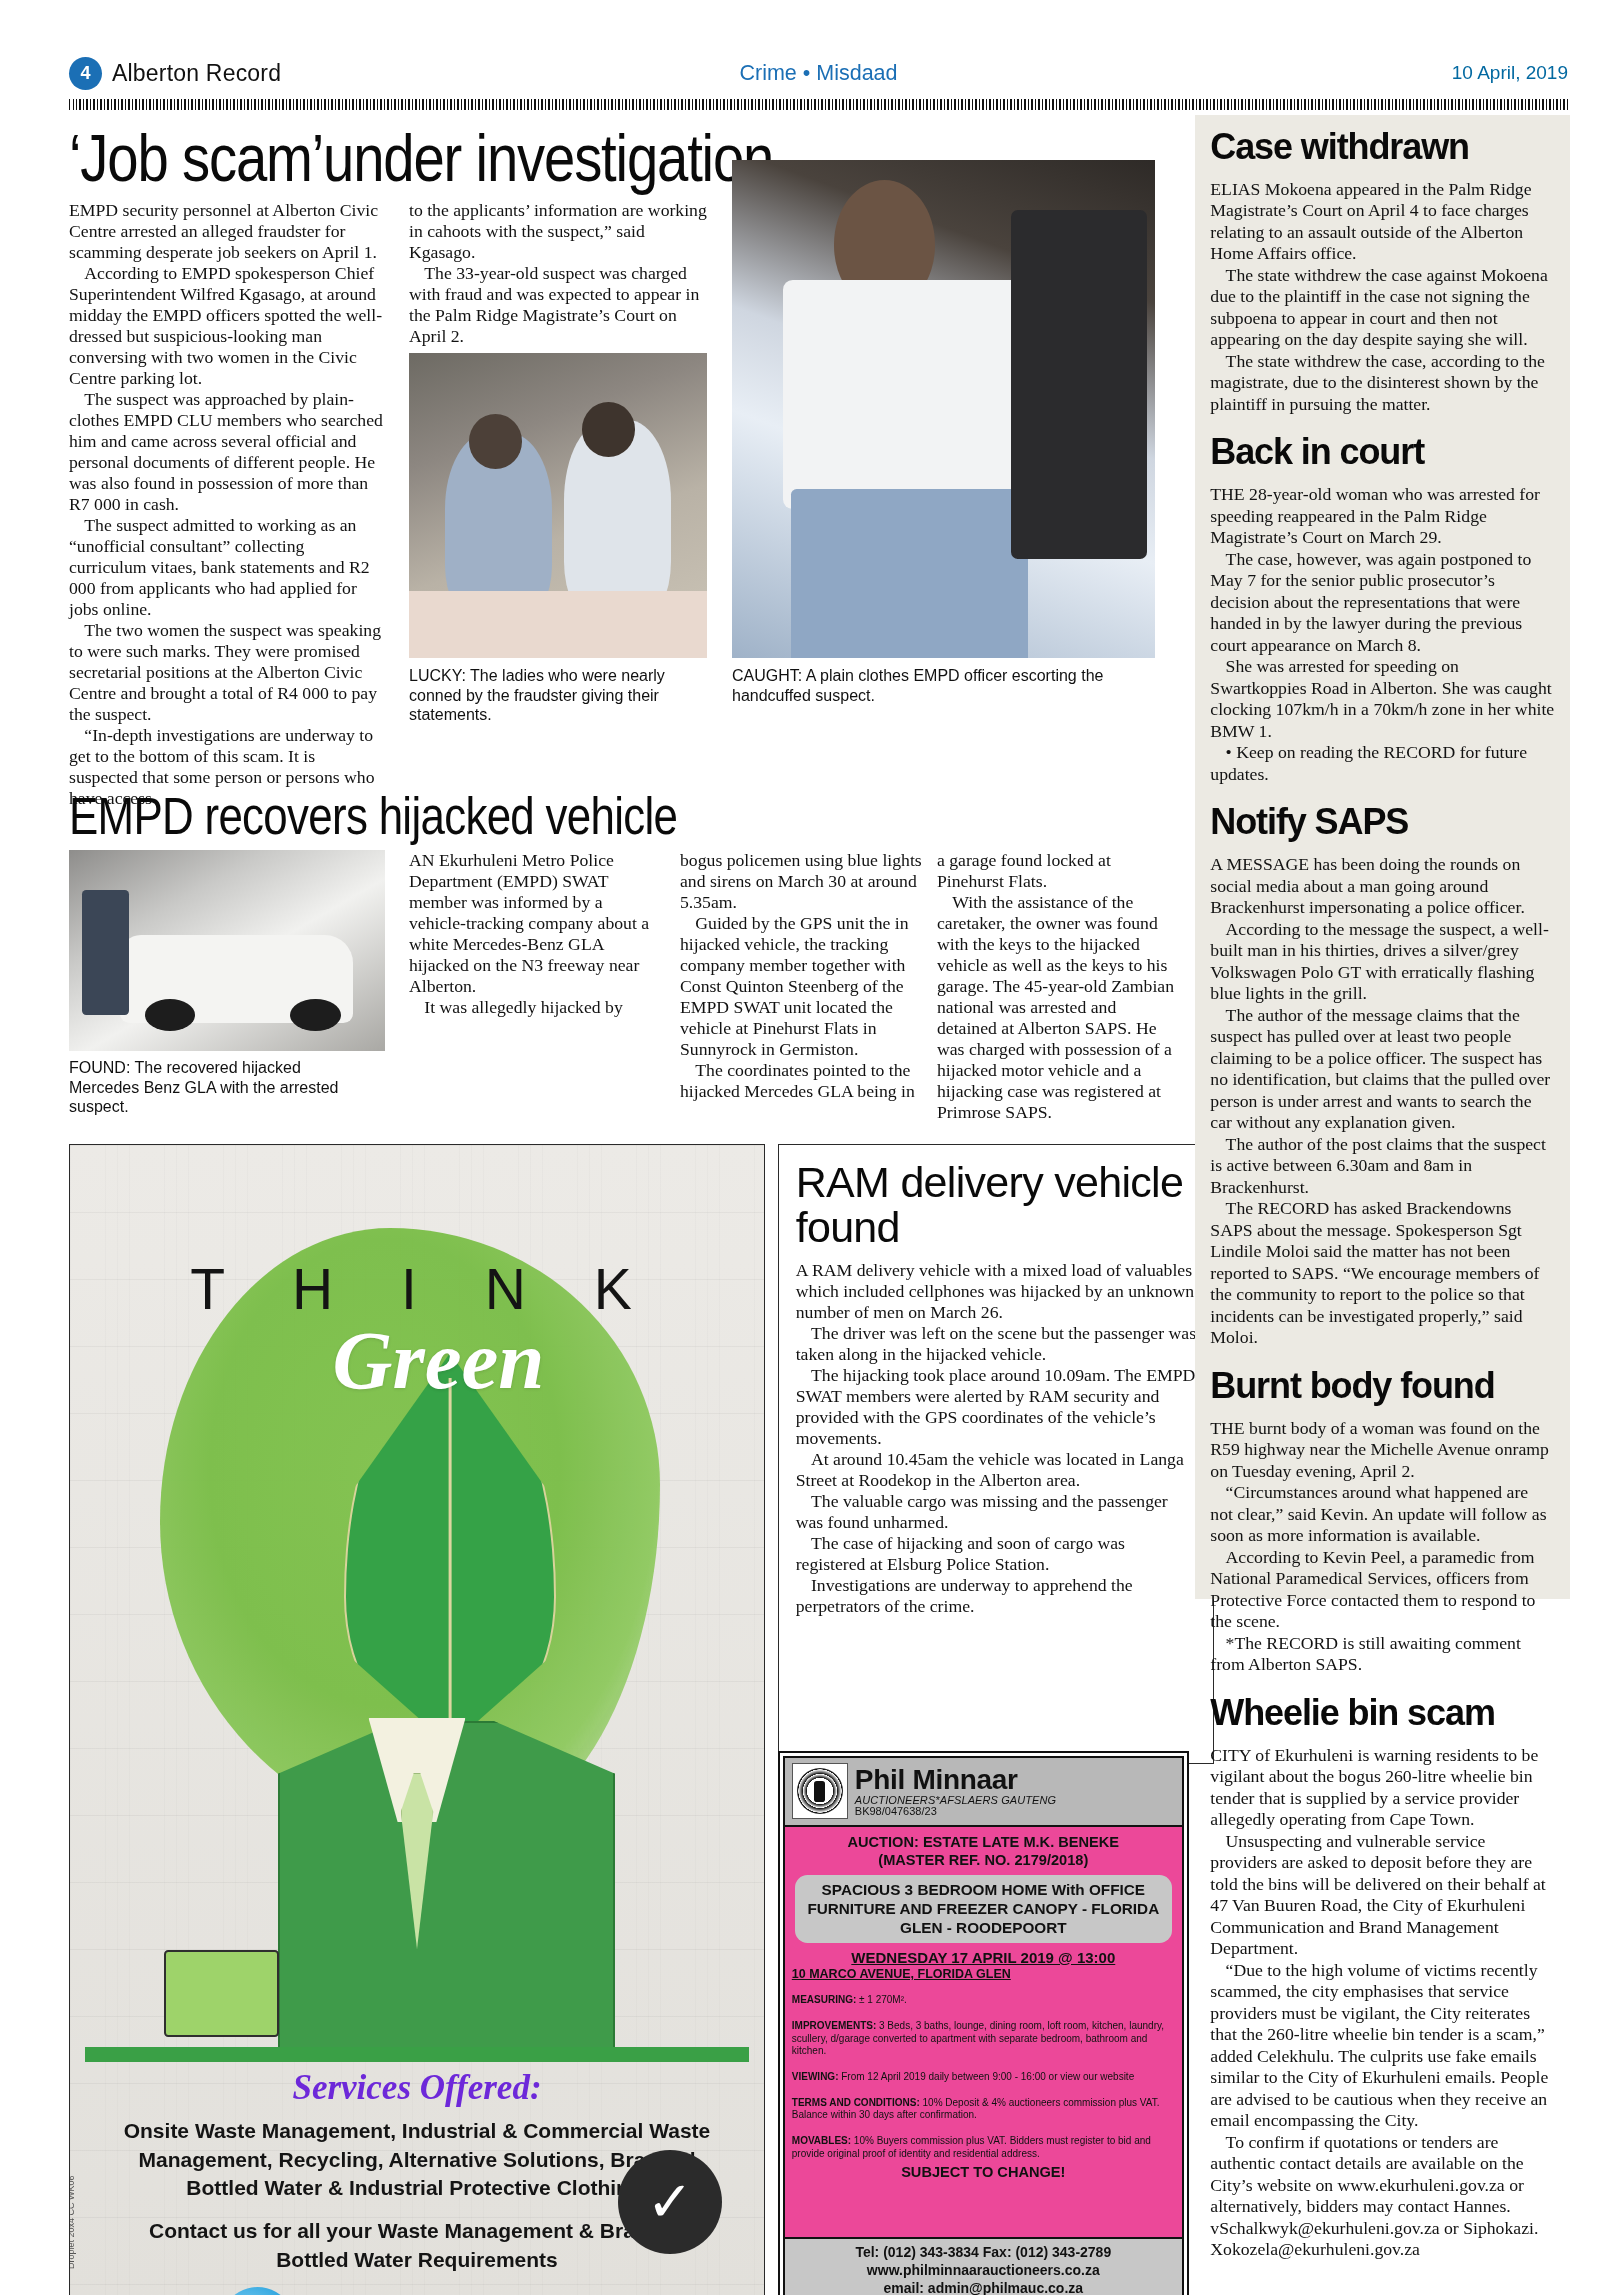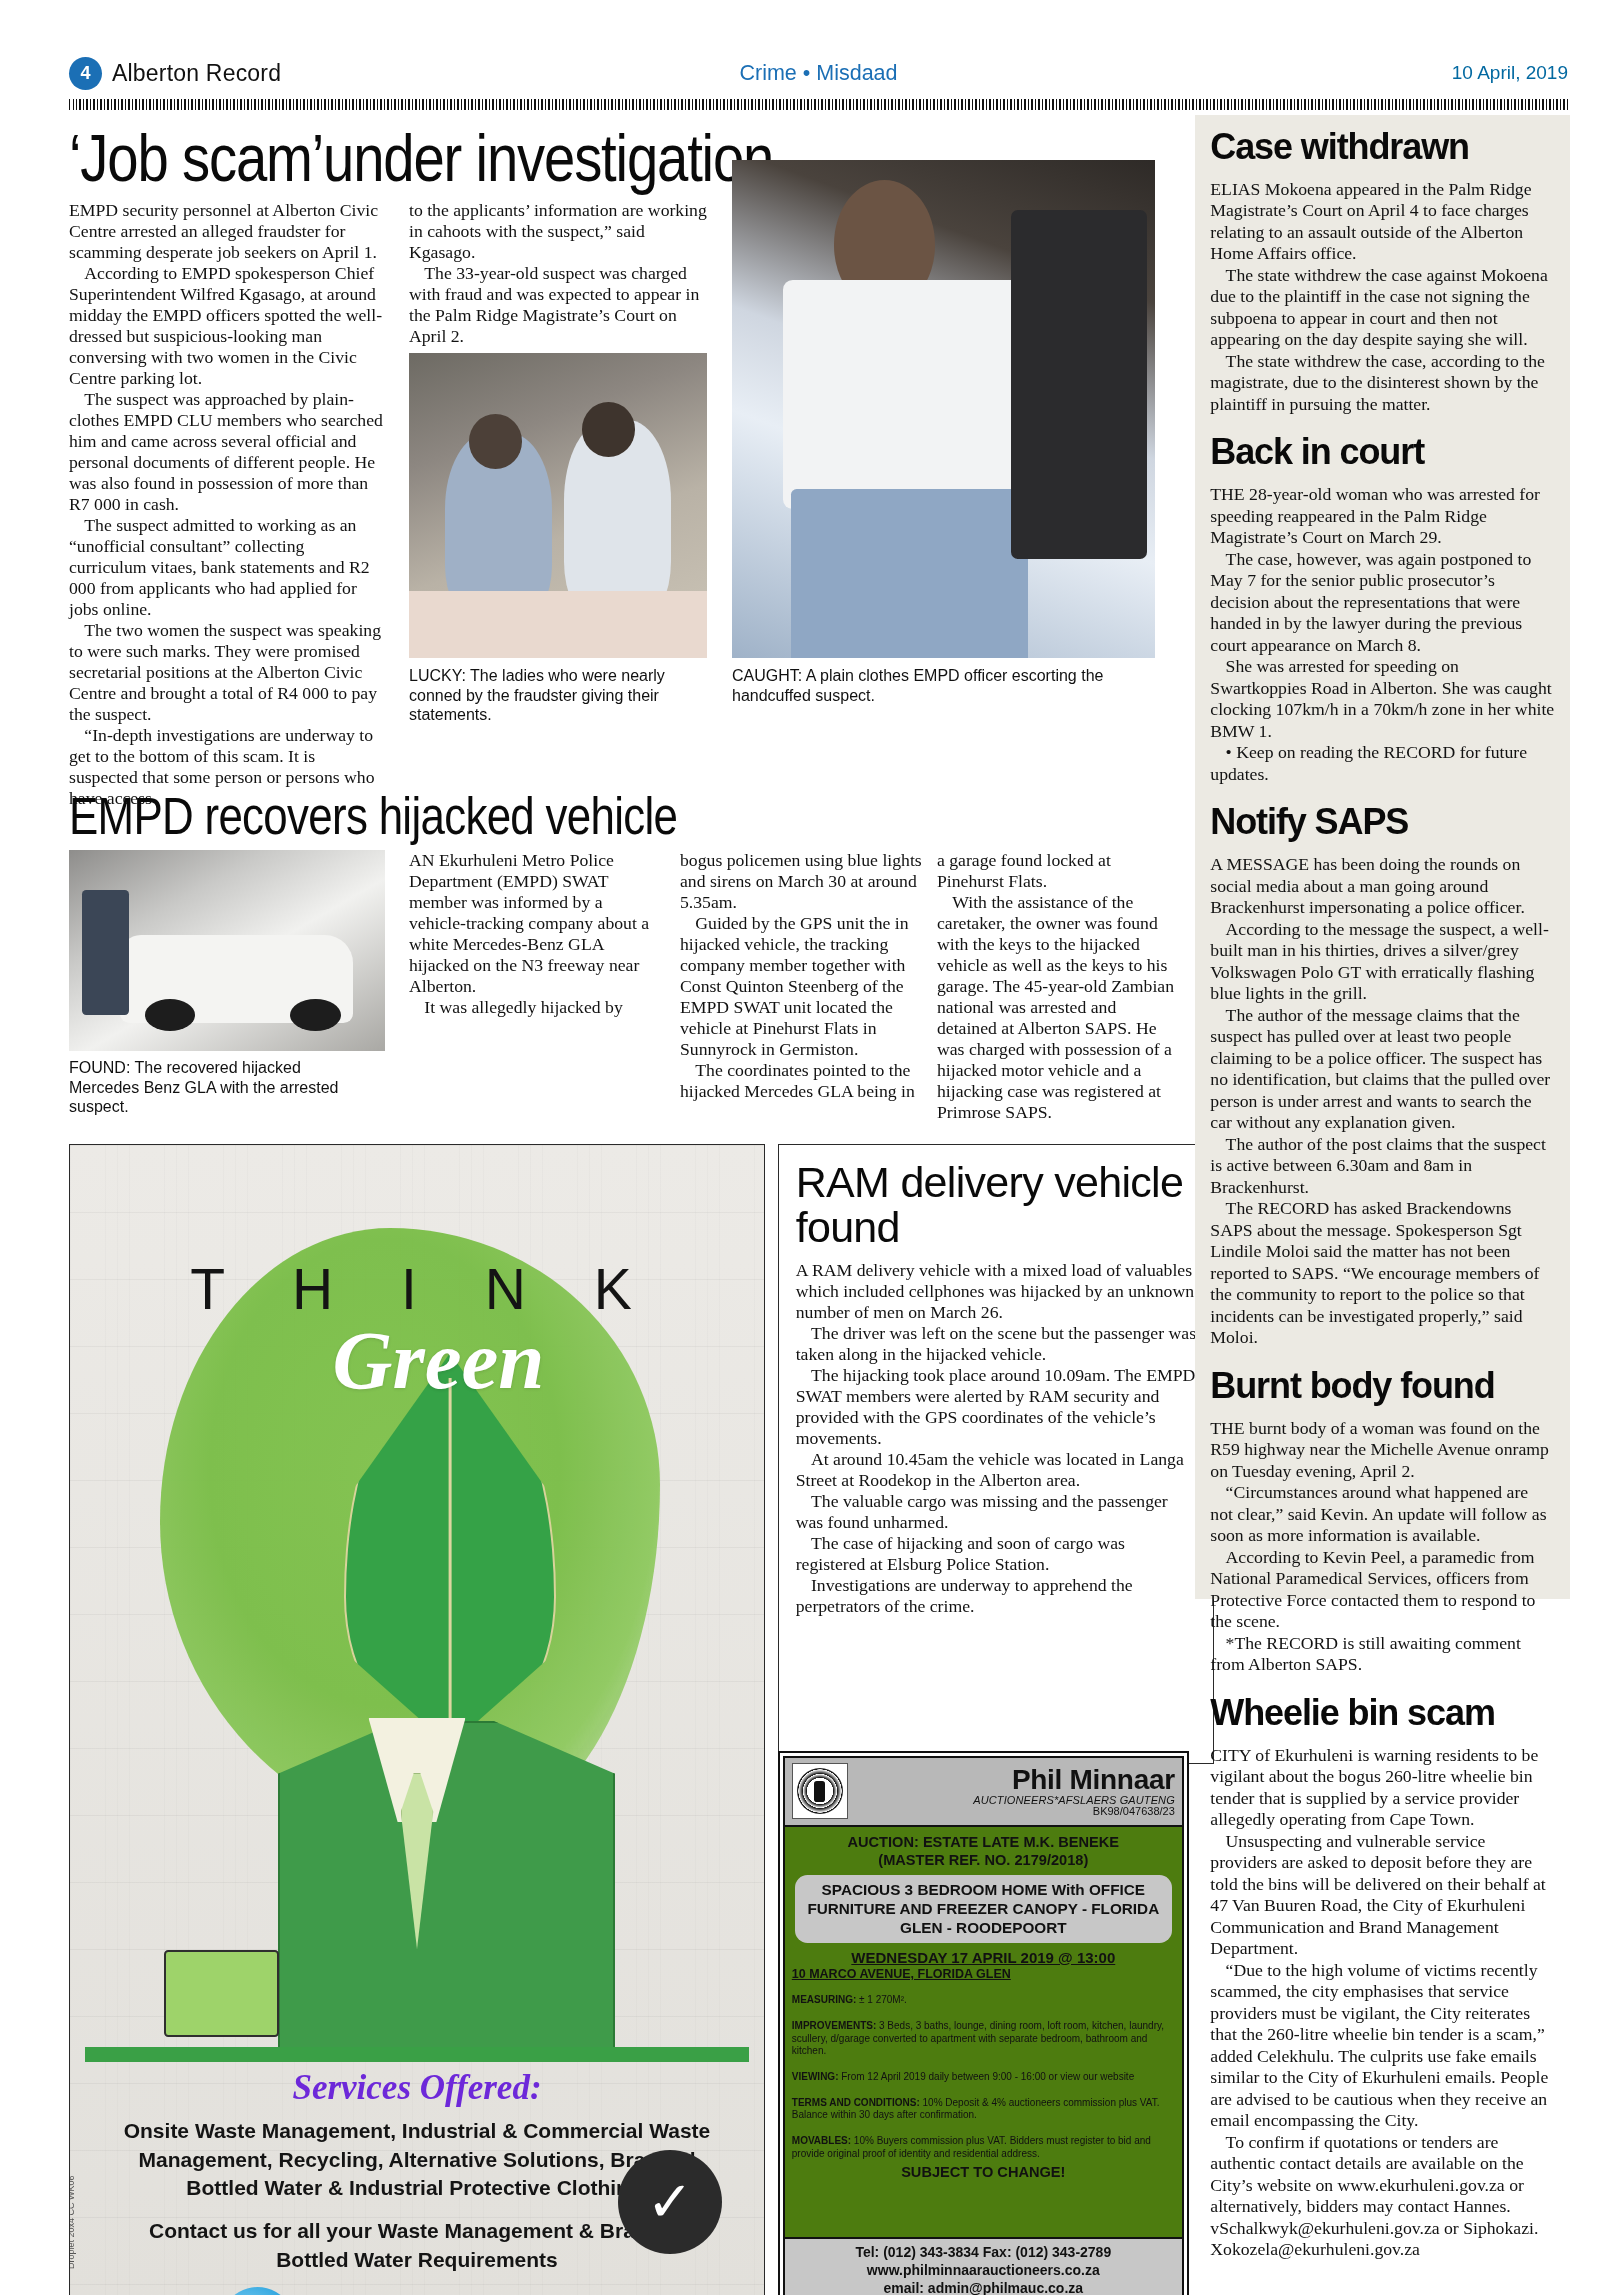--- a/index.html
+++ b/index.html
@@ -203,25 +203,25 @@
   .auc-logo{
     width:54px; height:54px; background:#fff; border:0.7px solid #555;
     display:flex; align-items:center; justify-content:center; margin-right:7px; flex:0 0 auto;
   }
   .auc-logo-circle{
     width:46px; height:46px; border-radius:50%;
     background:radial-gradient(circle,#fff 40%,#111 41%,#fff 52%,#111 53%,#fff 66%,#111 67%,#fff 100%);
     display:flex;align-items:center;justify-content:center;
   }
   .auc-logo-circle i{display:block;width:11px;height:21px;background:#111;border-radius:2.8px;}
-  .auc-head-txt{flex:1; text-align:right; line-height:1.05;}
+  .auc-head-txt{flex:1; text-align:left; line-height:1.05;}
   .auc-name{font-family:"Liberation Sans",sans-serif; font-weight:bold; font-size:28px; color:#111; letter-spacing:-0.3px;}
   .auc-sub{font-family:"Liberation Sans",sans-serif; font-style:italic; font-size:11px; color:#111; letter-spacing:0.1px;}
   .auc-reg{font-family:"Liberation Sans",sans-serif; font-size:11px; color:#111;}
-  .auc-yellow{background:#4d7c0f; flex:1; padding:5.6px 7px; font-family:"Liberation Sans",sans-serif; color:#111;}
+  .auc-yellow{background:#ec4899; flex:1; padding:5.6px 7px; font-family:"Liberation Sans",sans-serif; color:#111;}
   .auc-title{font-weight:bold; font-size:14.6px; text-align:center; line-height:1.25;}
   .auc-grey-box{
     background:#c7c7c7; border-radius:12.5px; margin:5.6px 2.8px; padding:5.6px 4.2px; text-align:center;
     font-weight:bold; font-size:15.3px; line-height:1.25;
   }
   .auc-when{font-weight:bold; font-size:15px; text-align:center; text-decoration:underline; margin-top:2.8px;}
   .auc-where{font-weight:bold; font-size:12.5px; text-decoration:underline; margin-top:1.4px;}
   .auc-line{font-size:10px; line-height:1.27; margin-top:13px;}
   .auc-line b{font-weight:bold;}
   .auc-subject{font-weight:bold; font-size:14.6px; text-align:center; margin-top:3.5px;}

